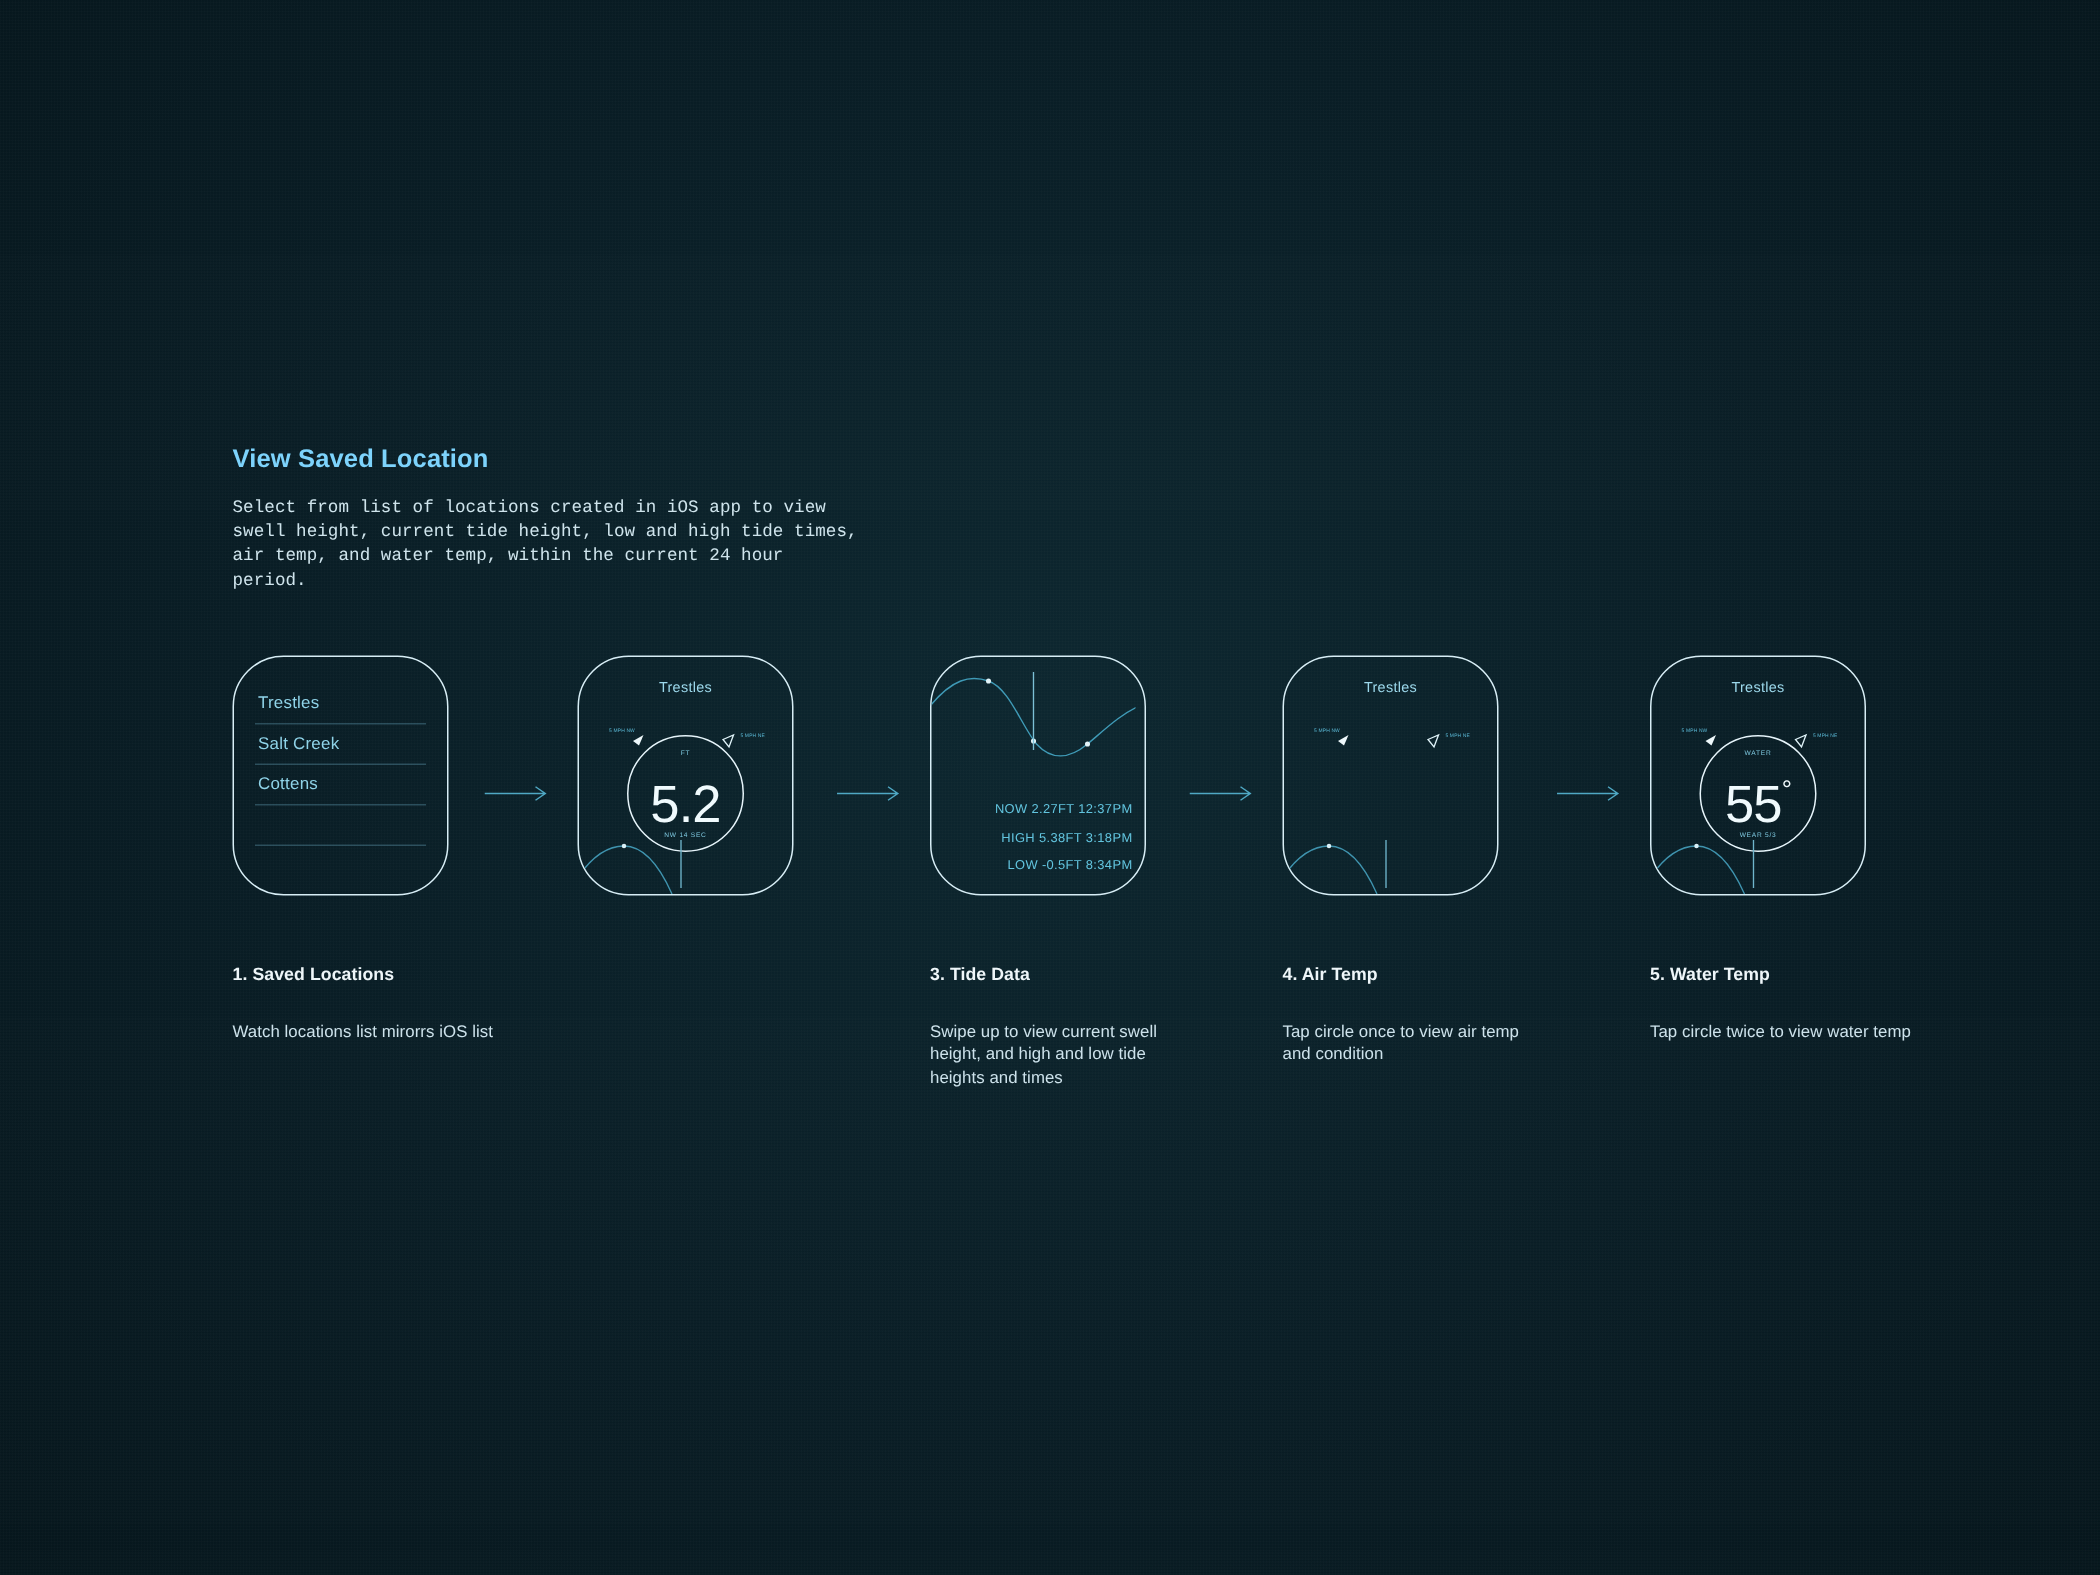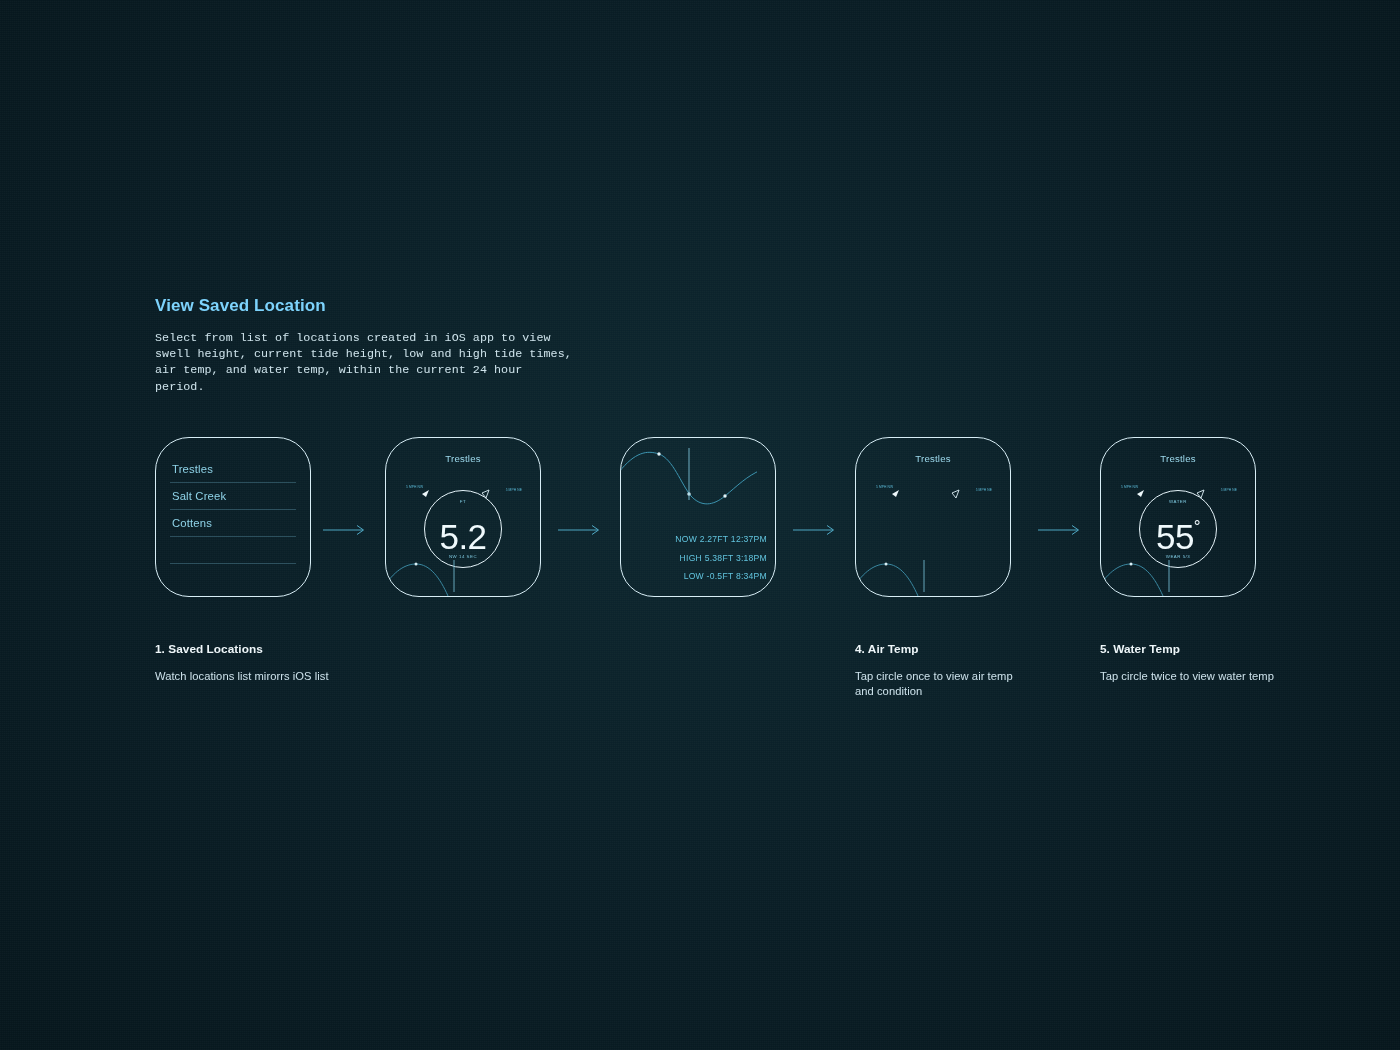--- a/index.html
+++ b/index.html
@@ -58,21 +58,21 @@
   }
   .step-1 { left: 0px; }
   .step-2 { left: 230px; }
   .step-3 { left: 465px; }
   .step-4 { left: 700px; }
   .step-5 { left: 945px; }
 
   
   .watch {
     position: relative;
-    width: 156px;
+    width: 144px;
     height: 160px;
     border: 1.1px solid #d8eef6;
     border-radius: 34px;
     box-sizing: border-box;
     overflow: hidden;
     background: transparent;
   }
 
   
   .loc-list {
@@ -211,21 +211,21 @@
   
   .caption {
     position: absolute;
     top: 205px;
     width: 175px;
   }
   .caption-title {
     font-size: 11.8px;
     font-weight: bold;
     color: #eef6f9;
-    margin: 0 0 13px 0;
+    margin: 0 0 25px 0;
     letter-spacing: 0.05px;
     white-space: nowrap;
   }
   .caption-body {
     font-size: 11.2px;
     line-height: 15.4px;
     color: #cde2eb;
     margin: 0;
     letter-spacing: 0.05px;
   }
@@ -301,20 +301,24 @@
         <circle cx="68" cy="50" r="1.7" fill="#e3f4f9"></circle>
         <circle cx="104" cy="52" r="1.7" fill="#e3f4f9"></circle>
         <line x1="68" y1="4" x2="68" y2="56" stroke="#7cc0d6" stroke-width="0.9"></line>
       </svg>
       <div class="tide-rows">
         <div class="tide-row">NOW 2.27FT 12:37PM</div>
         <div class="tide-row">HIGH 5.38FT 3:18PM</div>
         <div class="tide-row">LOW -0.5FT 8:34PM</div>
       </div>
     </div>
+    <div class="caption">
+      <p class="caption-title">3. Tide Data</p>
+      <p class="caption-body">Swipe up to view current swell height, and high and low tide heights and times</p>
+    </div>
   </div>
 
   <div class="arrow arrow-3">
     <svg width="44" height="12" viewBox="0 0 44 12">
       <path d="M0 6 L40 6 M34 1.5 L40.5 6 L34 10.5" fill="none" stroke="#4fa8c4" stroke-width="1"></path>
     </svg>
   </div>
 
   <div class="step step-4">
     <div class="watch">

